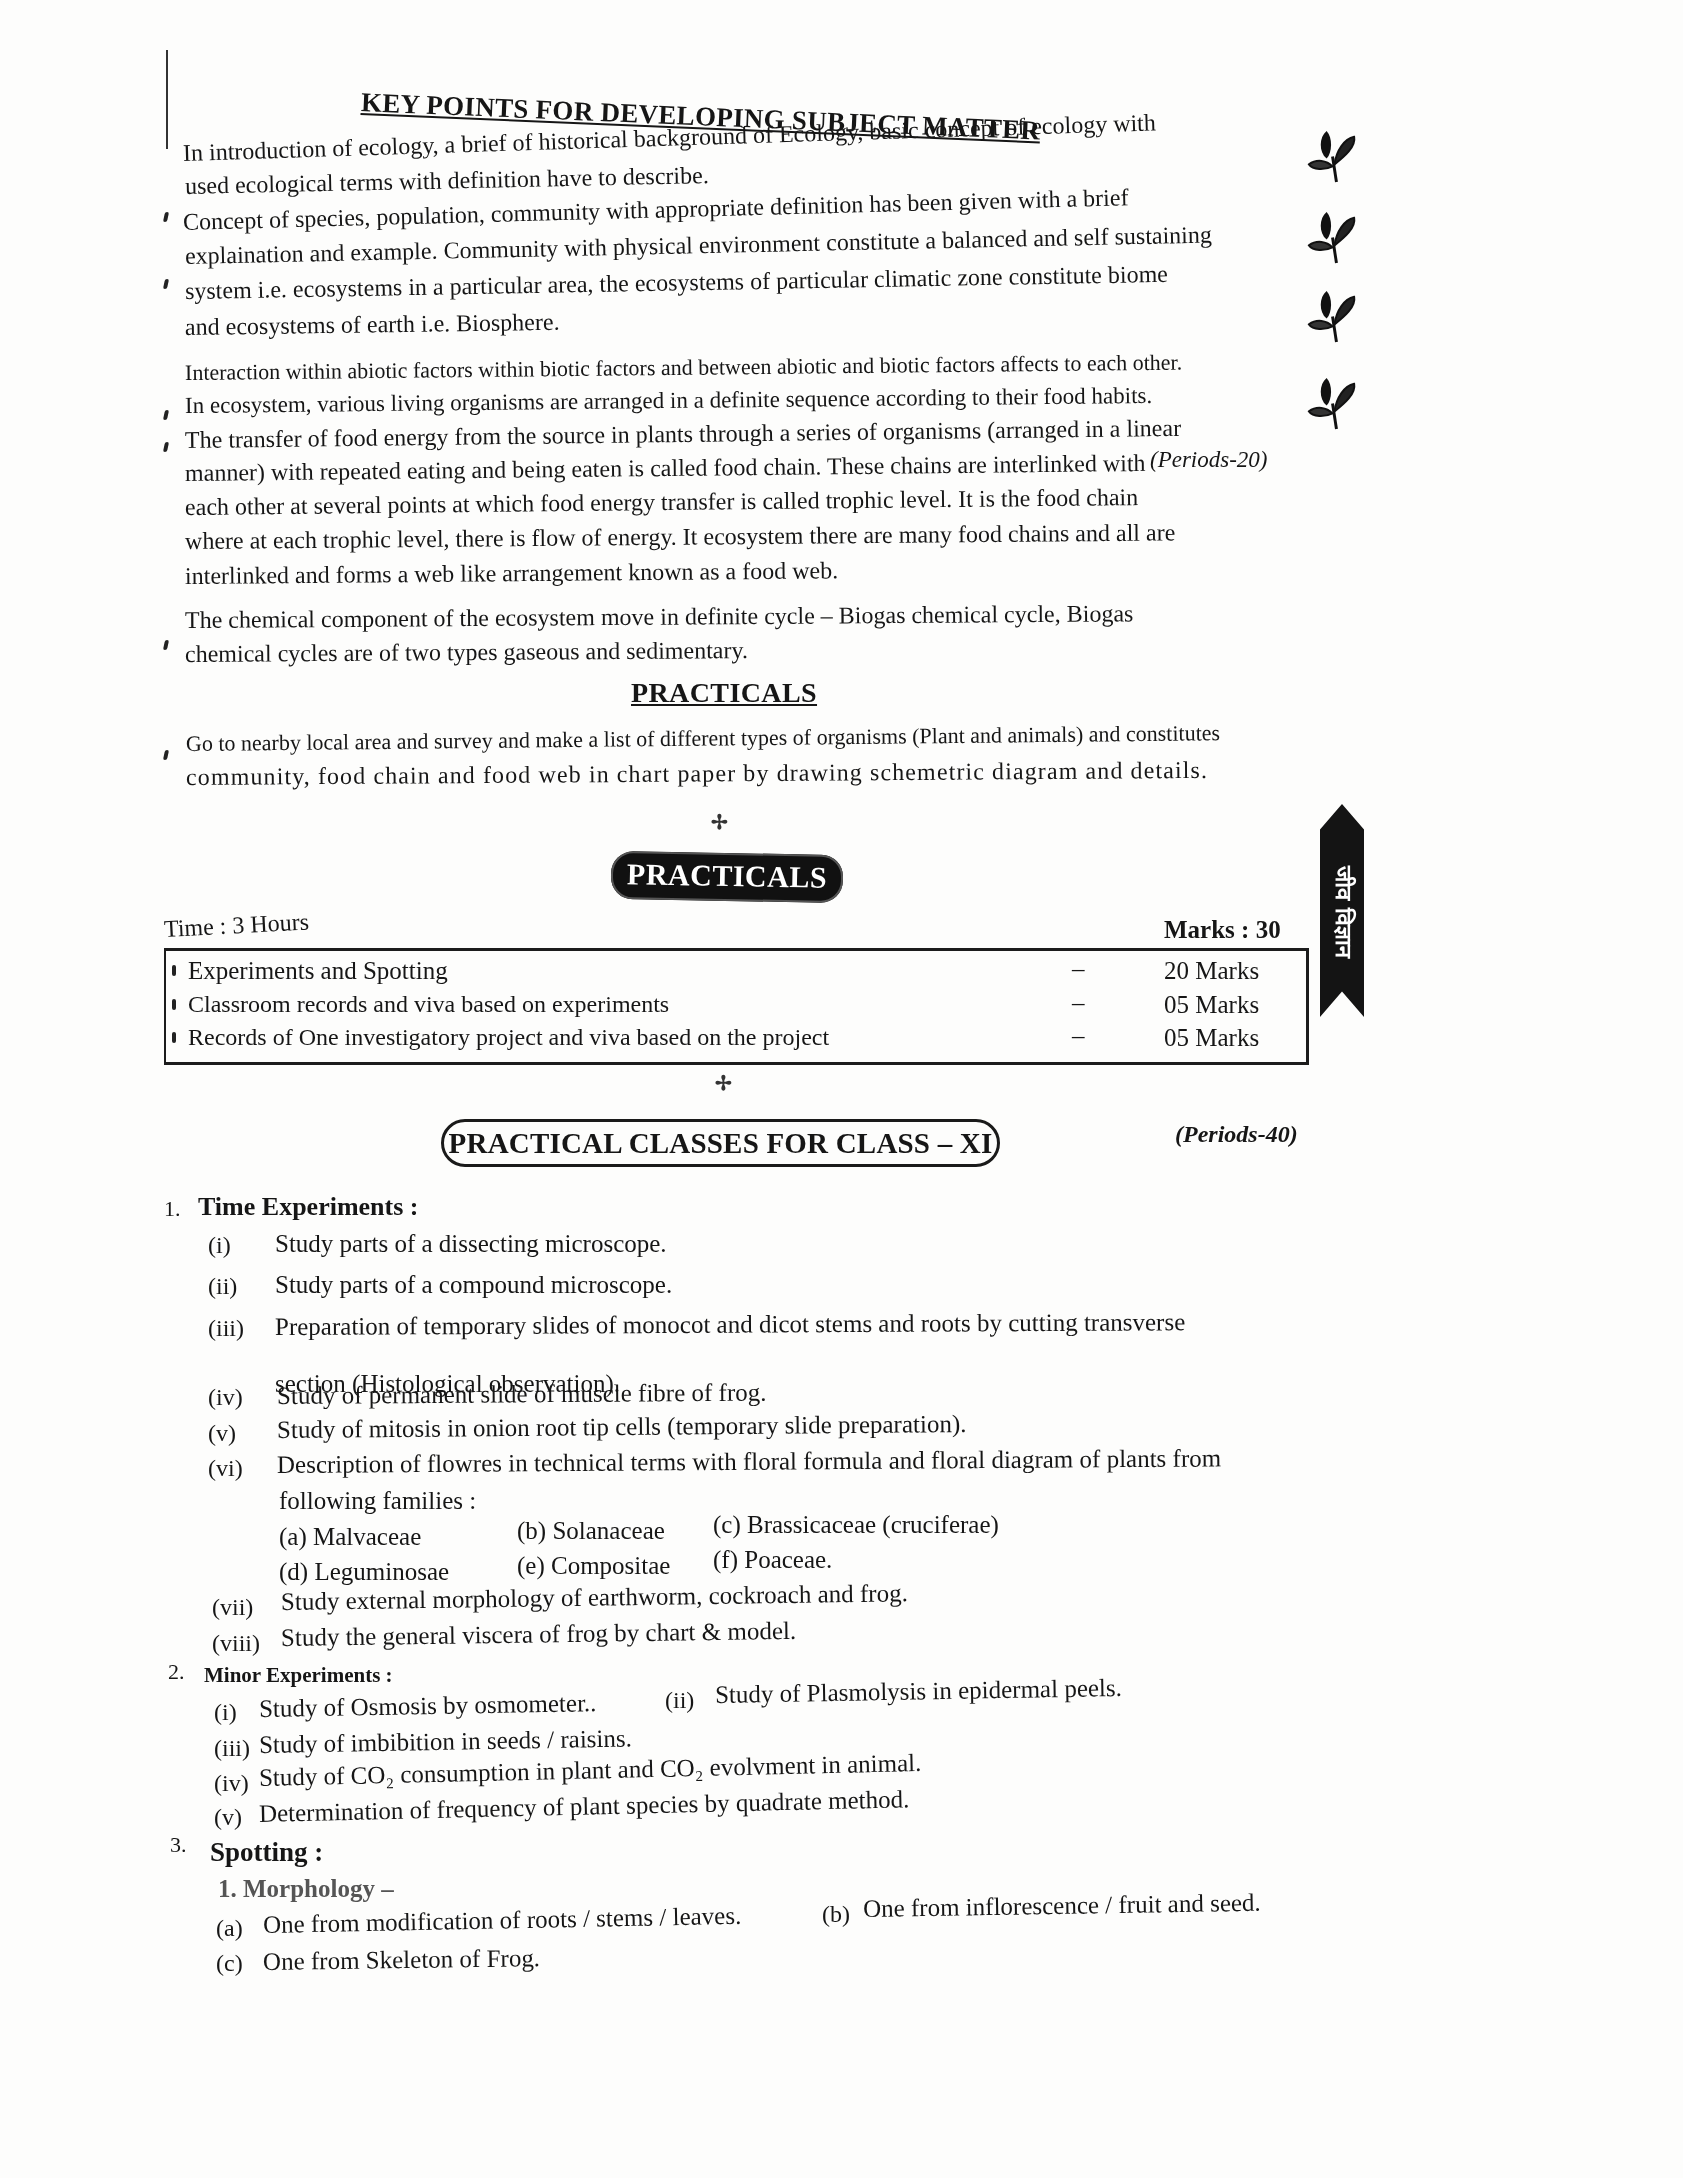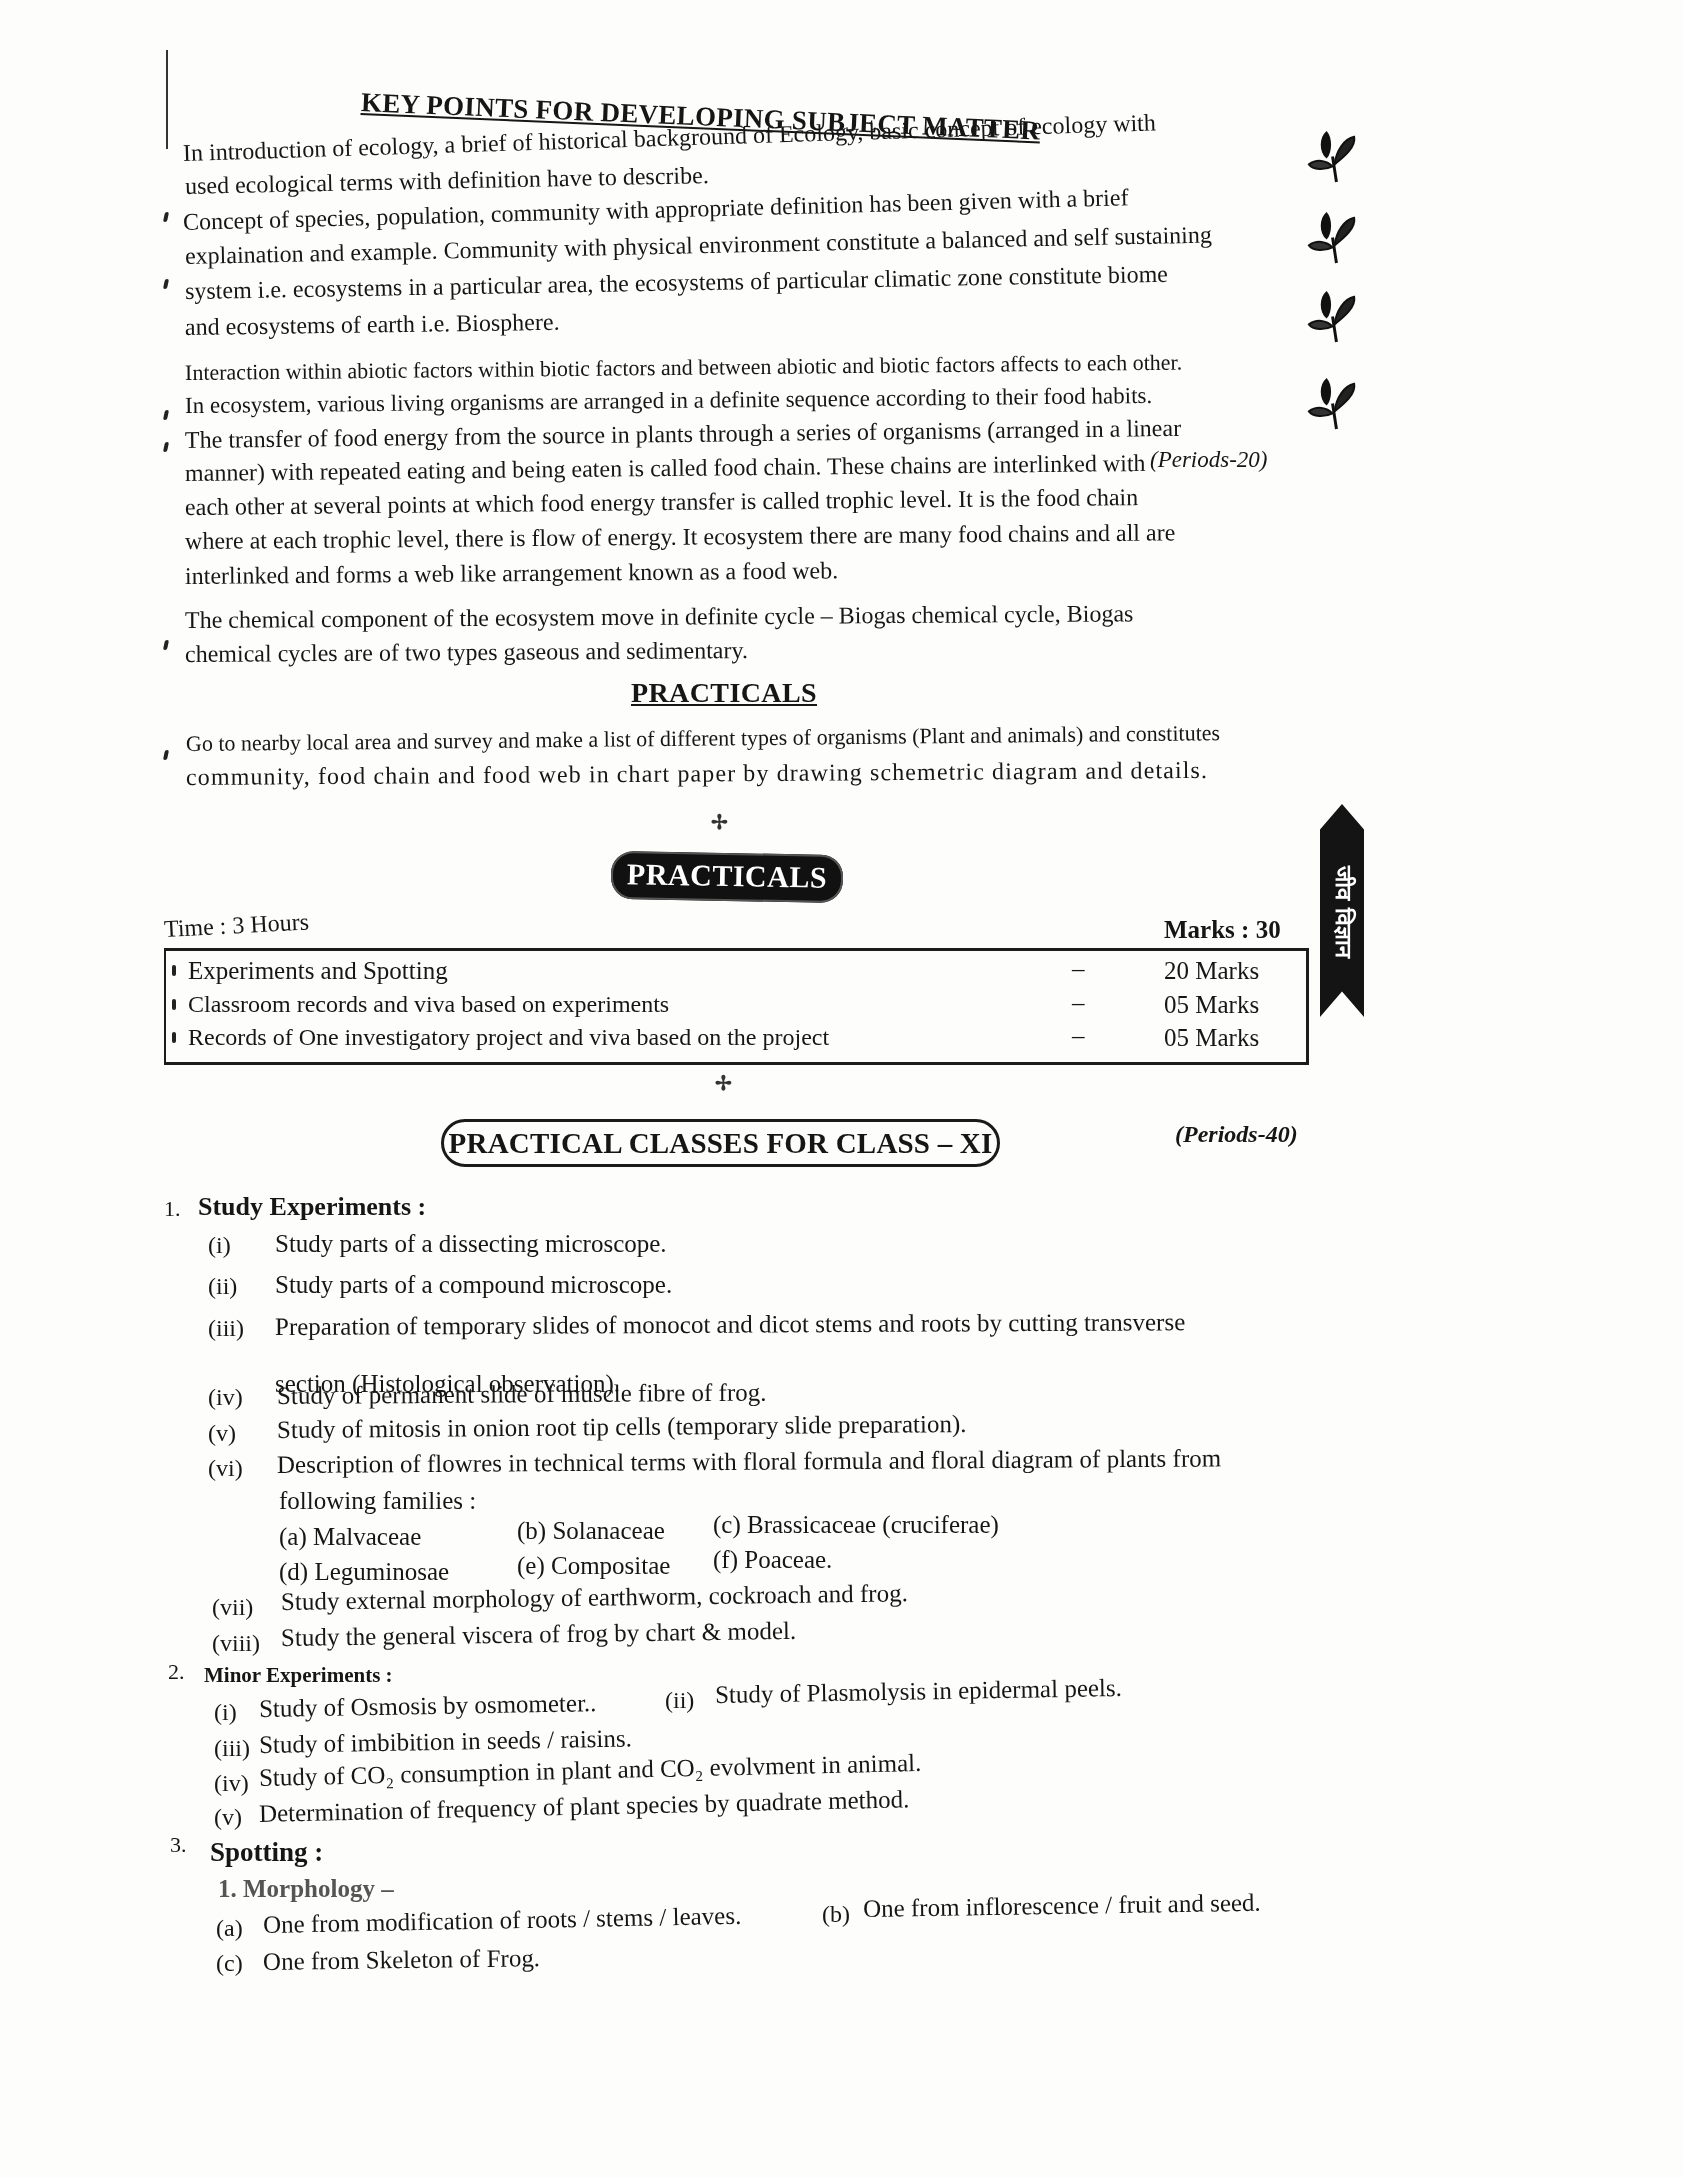--- a/index.html
+++ b/index.html
@@ -186,21 +186,21 @@
   <div class="ribbon-text">जीव विज्ञान</div>
 
   <div class="ornament" style="left:715px;top:1071px;">✢</div>
 
   <div class="class-title-box">
     <span>PRACTICAL CLASSES FOR CLASS – XI</span>
   </div>
   <div class="periods-40">(Periods-40)</div>
 
   <div class="sec-num" style="left:164px;top:1196px;">1.</div>
-  <div class="sec-head" style="left:198px;top:1192px;">Study Experiments :</div>
+  <div class="sec-head" style="left:198px;top:1192px;">Time Experiments :</div>
 
   <div class="roman" style="left:208px;top:1232px;">(i)</div>
   <div class="item" style="left:275px;top:1230px;">Study parts of a dissecting microscope.</div>
 
   <div class="roman" style="left:208px;top:1273px;">(ii)</div>
   <div class="item" style="left:275px;top:1271px;">Study parts of a compound microscope.</div>
 
   <div class="roman" style="left:208px;top:1315px;">(iii)</div>
   <div class="item" style="left:275px;top:1313px;transform:rotate(-0.3deg);">Preparation of temporary slides of monocot and dicot stems and roots by cutting transverse</div>
   <div class="item" style="left:275px;top:1346px;margin-top:24px;">section (Histological observation).</div>

